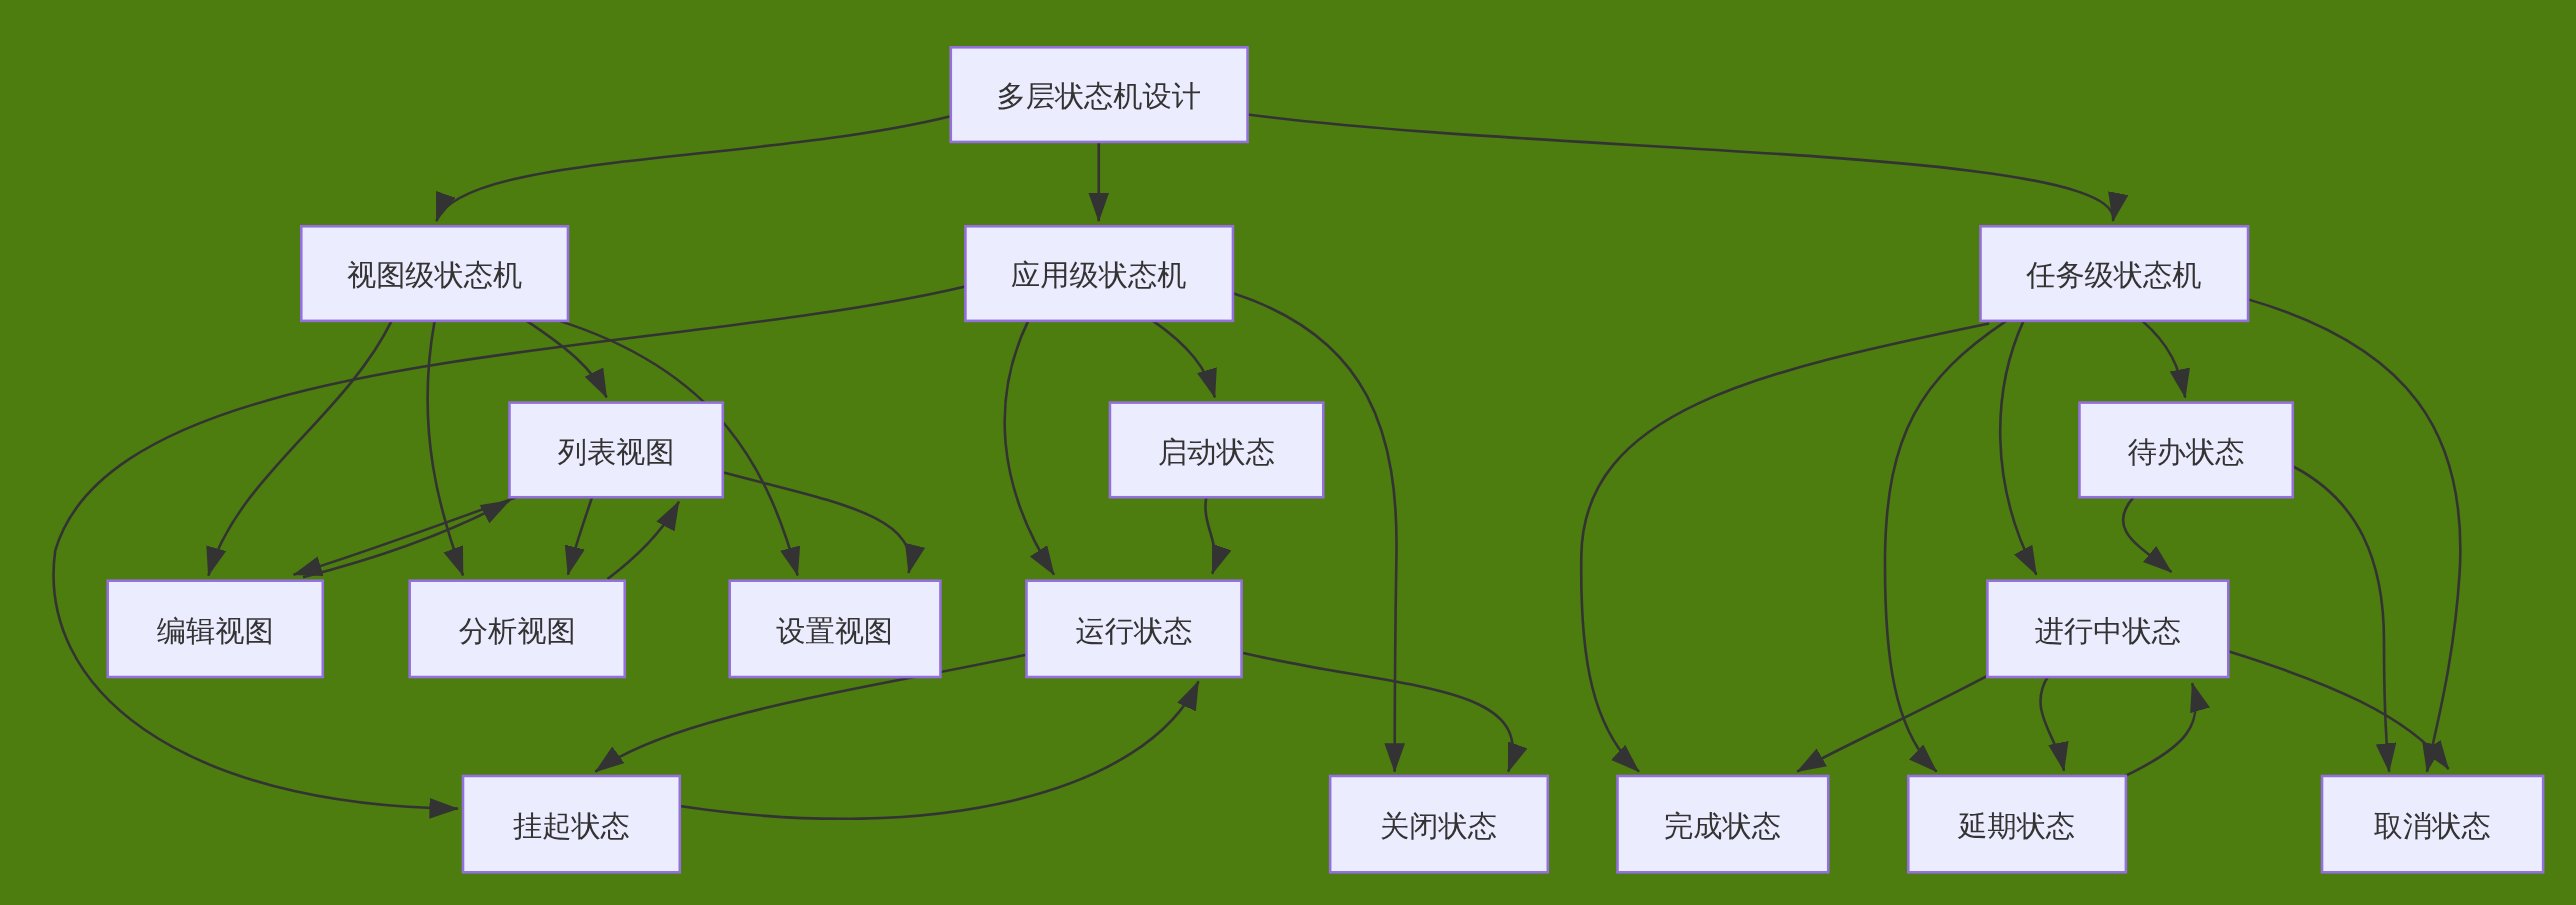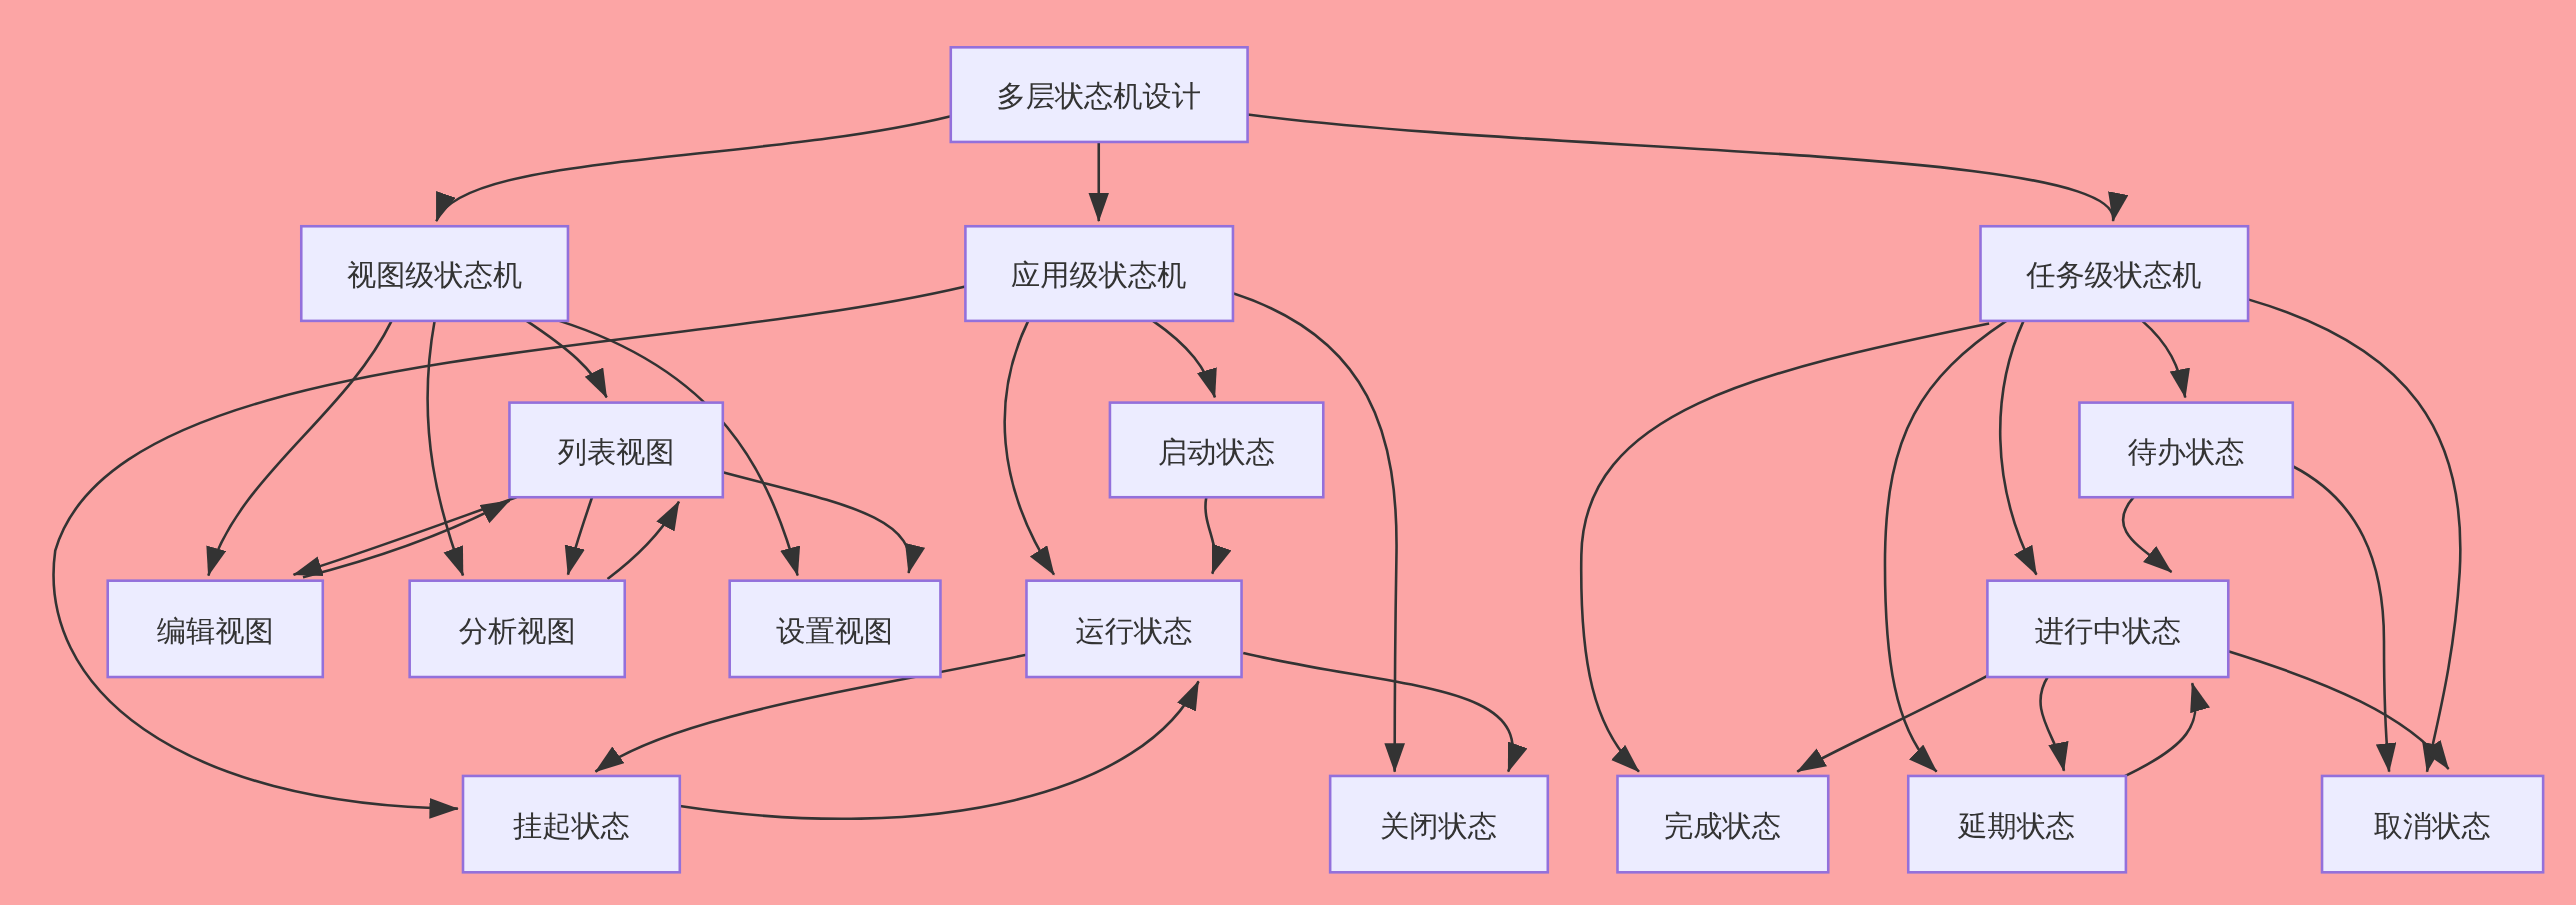--- a/index.html
+++ b/index.html
@@ -1,17 +1,17 @@
 <!DOCTYPE html>
 <html style="font-size:13.8px"><head>
 <meta charset="utf-8">
 <style>
   html, body { margin: 0; padding: 0; background: #ffffff; }
   body { font-family: "Liberation Sans", sans-serif; }
-  .diagram-wrap { width: 2576px; height: 905px; overflow: hidden; background: #fca5a5; }
+  .diagram-wrap { width: 2576px; height: 905px; overflow: hidden; background: #4d7c0f; }
   svg { display: block; }
   .edge { fill: none; stroke: #333333; stroke-width: 3; }
   .node rect { fill: #ECECFF; stroke: #9370DB; stroke-width: 3; }
   .node text {
     fill: #333333;
     font-size: 34px;
     font-family: "Liberation Sans", sans-serif;
     text-anchor: middle;
     dominant-baseline: central;
   }

